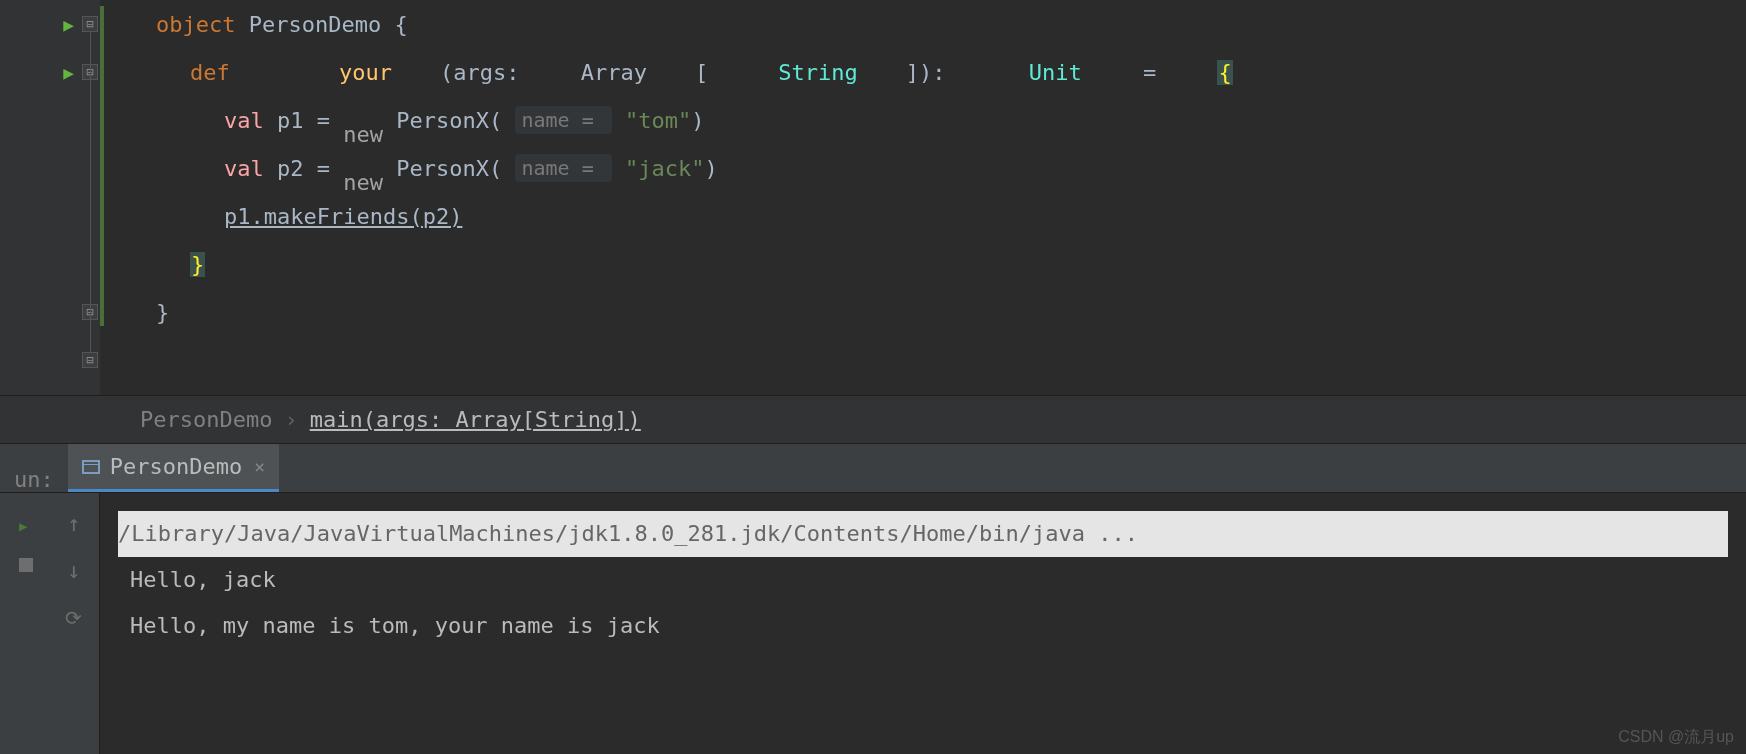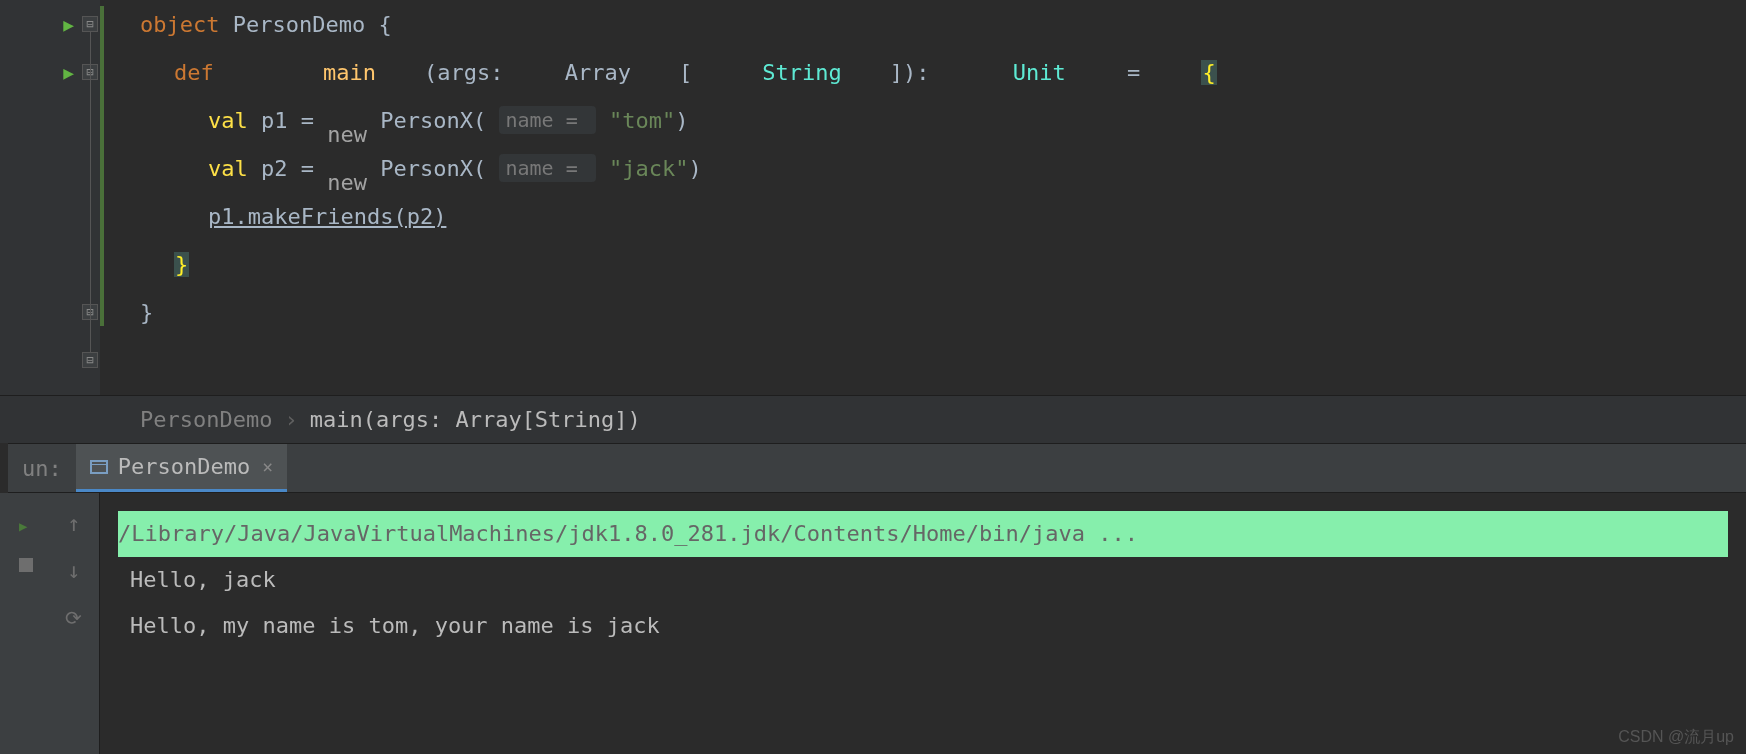--- a/index.html
+++ b/index.html
@@ -60,32 +60,32 @@
       background: #555;
     }
     .hint-line {
       position: absolute;
       left: 100px;
       width: 4px;
       background: #4a7039;
     }
     .code-area {
       flex: 1;
-      padding-left: 40px;
+      padding-left: 56px;
       position: relative;
     }
     .code-line {
       height: 48px;
       display: flex;
       align-items: center;
       white-space: pre;
     }
     .kw-object { color: #cc7832; }
     .kw-def { color: #cc7832; }
-    .kw-val { color: #fde047; }
+    .kw-val { color: #fca5a5; }
     .kw-new { color: #a3a3a3; margin-top: 29px; }
     .fn-name { color: #ffc66d; }
     .type-name { color: #5eead4; margin-left: 22px; }
     .str { color: #6a8759; }
     .param-hint {
       color: #787878;
       background: #333638;
       padding: 2px 6px;
       border-radius: 4px;
       font-size: 20px;
@@ -108,29 +108,29 @@
     }
     .breadcrumb .item {
       margin-right: 12px;
     }
     .breadcrumb .sep {
       color: #606060;
       margin-right: 12px;
     }
     .breadcrumb .active {
       color: #bbbbbb;
+      text-decoration: underline;
     }
     .run-panel-header {
       height: 50px;
       background: #3c3f41;
       display: flex;
-      align-items: center;
+      align-items: flex-end;
       border-top: 1px solid #1e1e1e;
       border-bottom: 1px solid #1e1e1e;
-      margin-left: 8px;
     }
     .run-label {
       color: #808080;
       padding: 0 14px;
       font-size: 22px;
     }
     .run-tab {
       display: flex;
       align-items: center;
       height: 100%;
@@ -208,21 +208,21 @@
       flex: 1;
       padding: 18px 18px;
       font-size: 22px;
       line-height: 46px;
     }
     .console-line {
       white-space: pre;
     }
     .cmd-line {
       color: #666;
-      background: #86efac;
+      background: #e5e5e5;
     }
     .out-line {
       color: #bbbbbb;
       margin-left: 12px;
     }
     .watermark {
       position: absolute;
       bottom: 6px;
       right: 12px;
       color: #555;
@@ -252,21 +252,21 @@
     <div class="fold-marker" style="top:304px;">⊟</div>
     <div class="fold-marker" style="top:352px;">⊟</div>
     <div class="fold-line" style="top:32px;height:320px;"></div>
     <div class="hint-line" style="top:6px;height:320px;"></div>
   </div>
   <div class="code-area">
     <div class="code-line">
       <span class="kw-object">object</span><span class="plain"> </span><span class="plain">PersonDemo</span><span class="plain"> </span><span class="plain">{</span>
     </div>
     <div class="code-line" style="padding-left:34px;gap:48px;">
-      <span class="kw-def">def</span><span class="plain"> </span><span class="fn-name">main</span><span class="plain">(args: </span><span class="plain">Array</span><span class="plain">[</span><span class="type-name">String</span><span class="plain">]): </span><span class="type-name">Unit</span><span class="plain"> = </span><span class="brace-match">{</span>
+      <span class="kw-def">def</span><span class="plain"> </span><span class="fn-name">your</span><span class="plain">(args: </span><span class="plain">Array</span><span class="plain">[</span><span class="type-name">String</span><span class="plain">]): </span><span class="type-name">Unit</span><span class="plain"> = </span><span class="brace-match">{</span>
     </div>
     <div class="code-line" style="padding-left:68px;">
       <span class="kw-val">val</span><span class="plain"> p1 = </span><span class="kw-new">new</span><span class="plain"> PersonX( </span><span class="param-hint">name = </span><span class="plain"> </span><span class="str">"tom"</span><span class="plain">)</span>
     </div>
     <div class="code-line" style="padding-left:68px;">
       <span class="kw-val">val</span><span class="plain"> p2 = </span><span class="kw-new">new</span><span class="plain"> PersonX( </span><span class="param-hint">name = </span><span class="plain"> </span><span class="str">"jack"</span><span class="plain">)</span>
     </div>
     <div class="code-line" style="padding-left:68px;text-decoration:underline;">
       <span class="plain">p1.makeFriends(p2)</span>
     </div>

